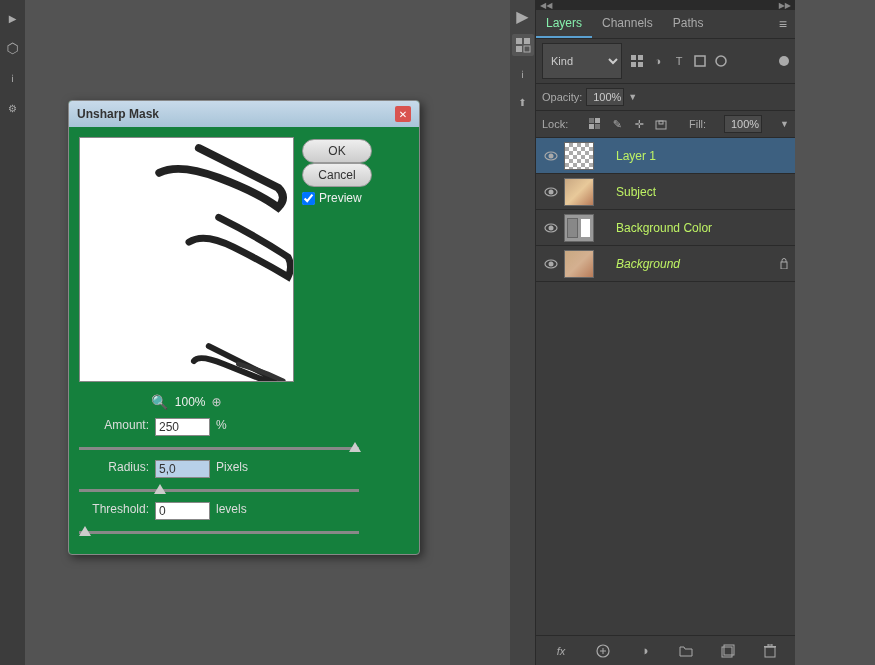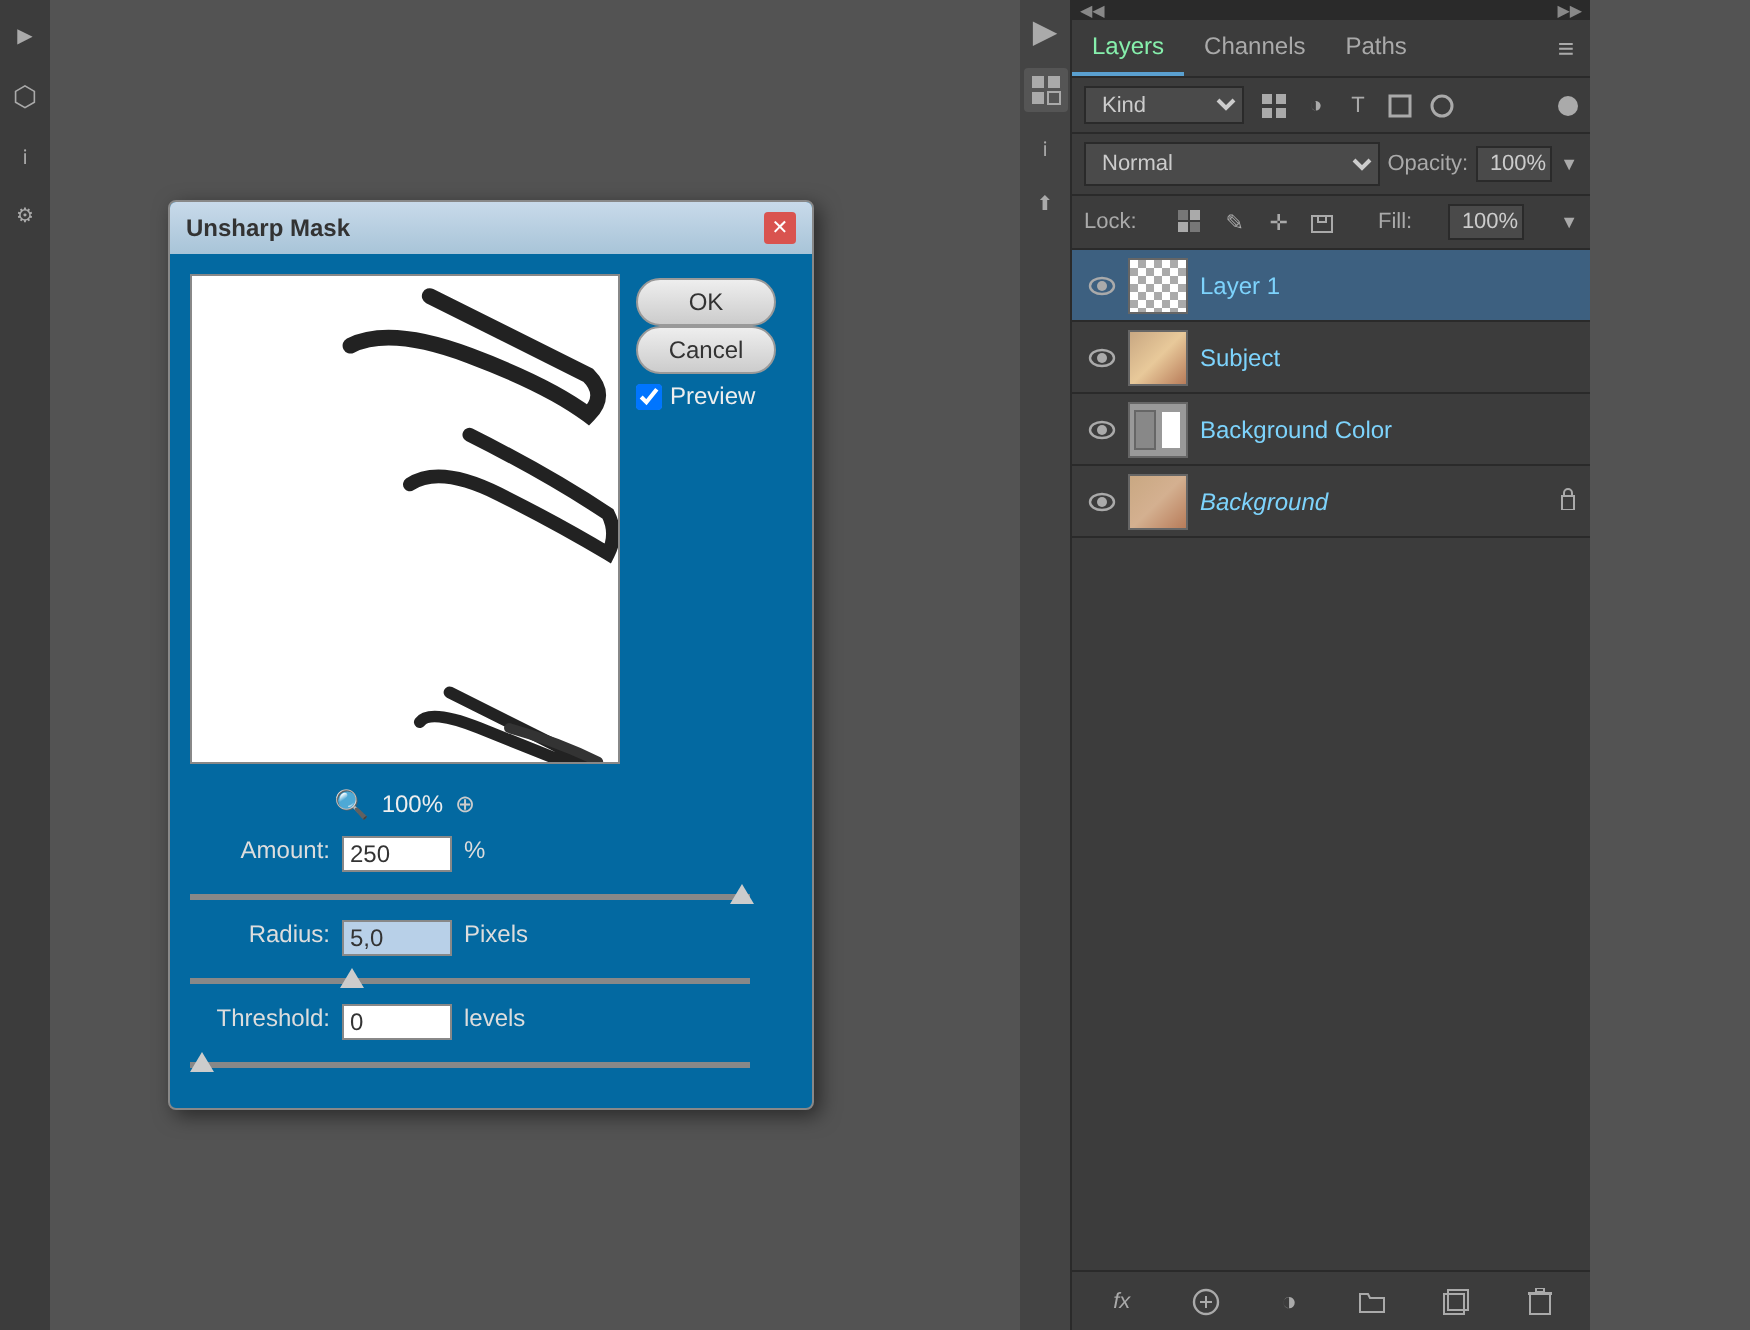--- a/index.html
+++ b/index.html
@@ -44,23 +44,23 @@
       align-items: center;
       justify-content: center;
       color: #aaa;
       font-size: 10px;
     }
 
     
     .dialog {
       position: absolute;
       top: 100px;
-      left: 84px;
-      width: 323px;
-      background: #0369a1;
+      left: 68px;
+      width: 352px;
+      background: #15803d;
       border: 1px solid #888;
       border-radius: 4px;
       box-shadow: 3px 3px 10px rgba(0,0,0,0.5);
     }
 
     .dialog-titlebar {
       background: linear-gradient(to bottom, #c8daea, #a8c4d8);
       padding: 5px 8px;
       display: flex;
       align-items: center;
@@ -288,21 +288,21 @@
       gap: 4px;
       border-bottom: 1px solid #2a2a2a;
     }
 
     .kind-select {
       background: #4a4a4a;
       border: 1px solid #2a2a2a;
       color: #ccc;
       font-size: 11px;
       padding: 2px 4px;
-      height: 19px;
+      height: 36px;
       width: 80px;
     }
 
     .kind-icons {
       display: flex;
       gap: 3px;
       margin-left: 2px;
     }
 
     .kind-icon {
@@ -446,23 +446,24 @@
       align-items: center;
       justify-content: center;
       flex-shrink: 0;
     }
 
     .layer-thumb-checkered {
       background: repeating-conic-gradient(#aaa 0% 25%, white 0% 50%) 0 0/8px 8px;
     }
 
     .layer-name {
-      color: #7dd3fc;
+      color: #bef264;
       font-size: 12px;
       flex: 1;
+      margin-left: 16px;
     }
 
     .layer-name.italic {
       font-style: italic;
     }
 
     .layer-lock {
       color: #aaa;
       font-size: 11px;
     }
@@ -637,23 +638,20 @@
       <div class="kind-icon">
         <svg width="12" height="12" viewBox="0 0 12 12">
             <circle cx="6" cy="6" r="5" fill="none" stroke="#aaa" stroke-width="1.5"></circle>
           </svg>
       </div>
     </div>
     <div style="margin-left:auto;width:10px;height:10px;border-radius:50%;background:#aaa;"></div>
   </div>
 
   <div class="blend-row">
-    <select class="blend-select">
-      <option>Normal</option>
-    </select>
     <span class="opacity-label">Opacity:</span>
     <input class="opacity-input" type="text" value="100%" style="">
     <span class="opacity-arrow">▼</span>
   </div>
 
   <div class="lock-row">
     <span class="lock-label">Lock:</span>
     <div class="lock-icons">
       <div class="lock-icon">
         <svg width="14" height="14" viewBox="0 0 14 14">

